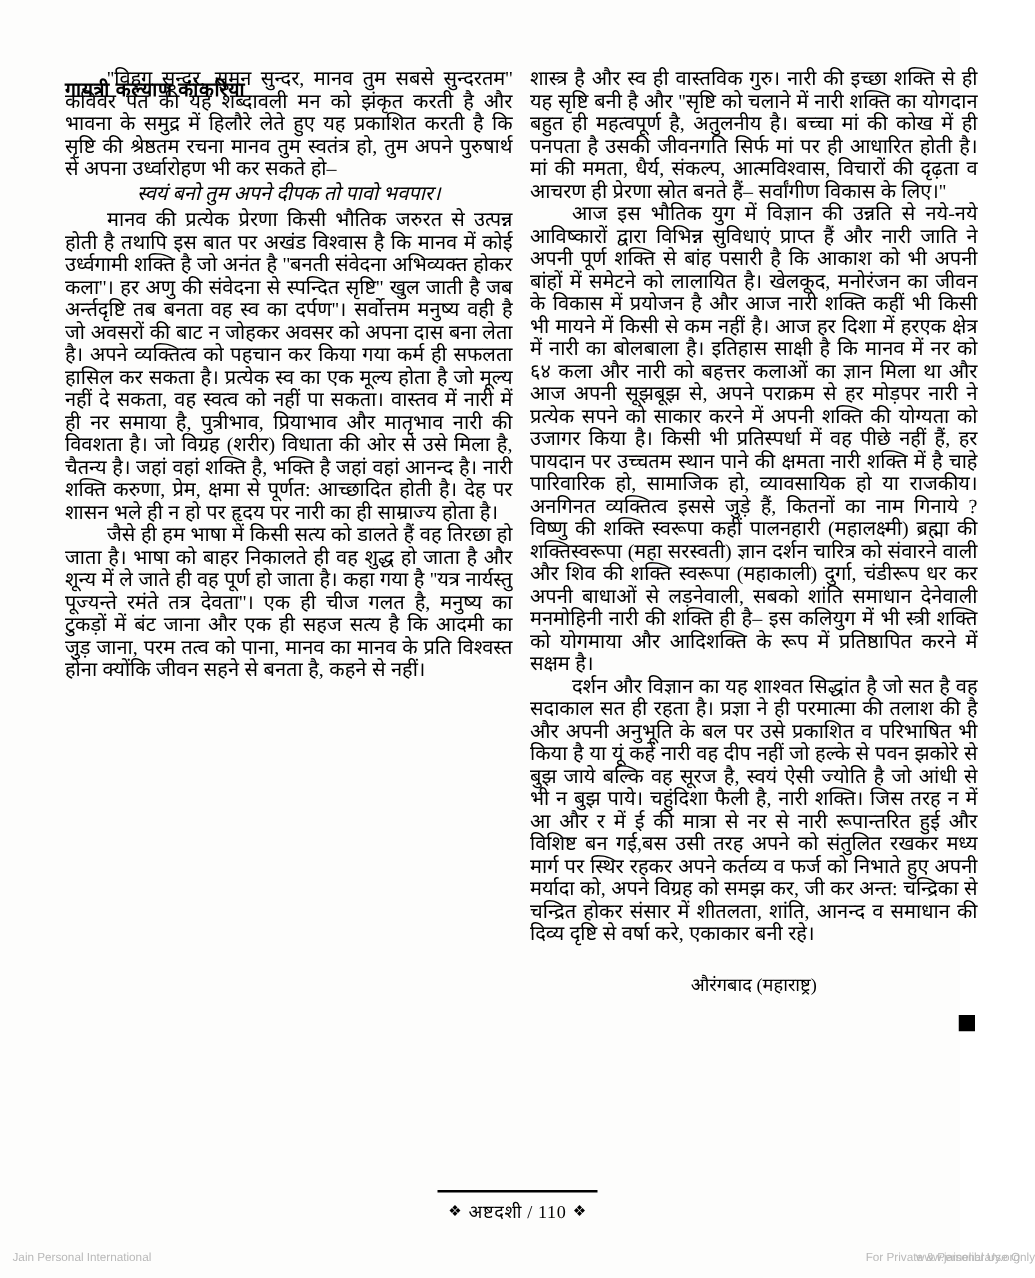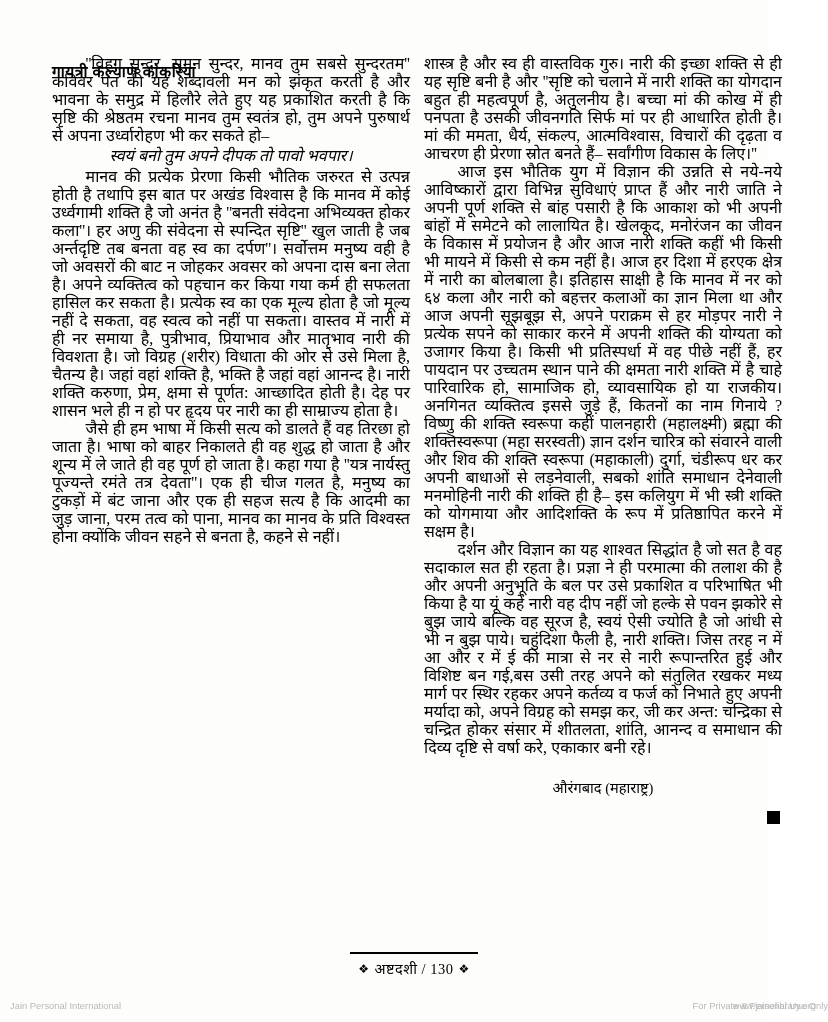--- a/index.html
+++ b/index.html
@@ -148,21 +148,21 @@
     <p class="body-par">दर्शन और विज्ञान का यह शाश्वत सिद्धांत है जो सत है वह सदाकाल सत ही रहता है। प्रज्ञा ने ही परमात्मा की तलाश की है और अपनी अनुभूति के बल पर उसे प्रकाशित व परिभाषित भी किया है या यूं कहें नारी वह दीप नहीं जो हल्के से पवन झकोरे से बुझ जाये बल्कि वह सूरज है, स्वयं ऐसी ज्योति है जो आंधी से भी न बुझ पाये। चहुंदिशा फैली है, नारी शक्ति। जिस तरह न में आ और र में ई की मात्रा से नर से नारी रूपान्तरित हुई और विशिष्ट बन गई,बस उसी तरह अपने को संतुलित रखकर मध्य मार्ग पर स्थिर रहकर अपने कर्तव्य व फर्ज को निभाते हुए अपनी मर्यादा को, अपने विग्रह को समझ कर, जी कर अन्त: चन्द्रिका से चन्द्रित होकर संसार में शीतलता, शांति, आनन्द व समाधान की दिव्य दृष्टि से वर्षा करे, एकाकार बनी रहे।</p>
 
     <div class="signature">औरंगबाद (महाराष्ट्र)</div>
 
     <div class="end-square"></div>
   </div>
 
   <div class="footer-block">
     <div class="footer-rule"></div>
     <div class="footer-line">
-      <span class="orn">❖</span><span>अष्टदशी / 130</span><span class="orn">❖</span>
+      <span class="orn">❖</span><span>अष्टदशी / 110</span><span class="orn">❖</span>
     </div>
   </div>
 
   <div class="watermark">
     <span class="wm-left">Jain Personal International</span>
     <span class="wm-center">For Private &amp; Personal Use Only</span>
     <span class="wm-right">www.jainelibrary.org</span>
   </div>
 
 </div>

